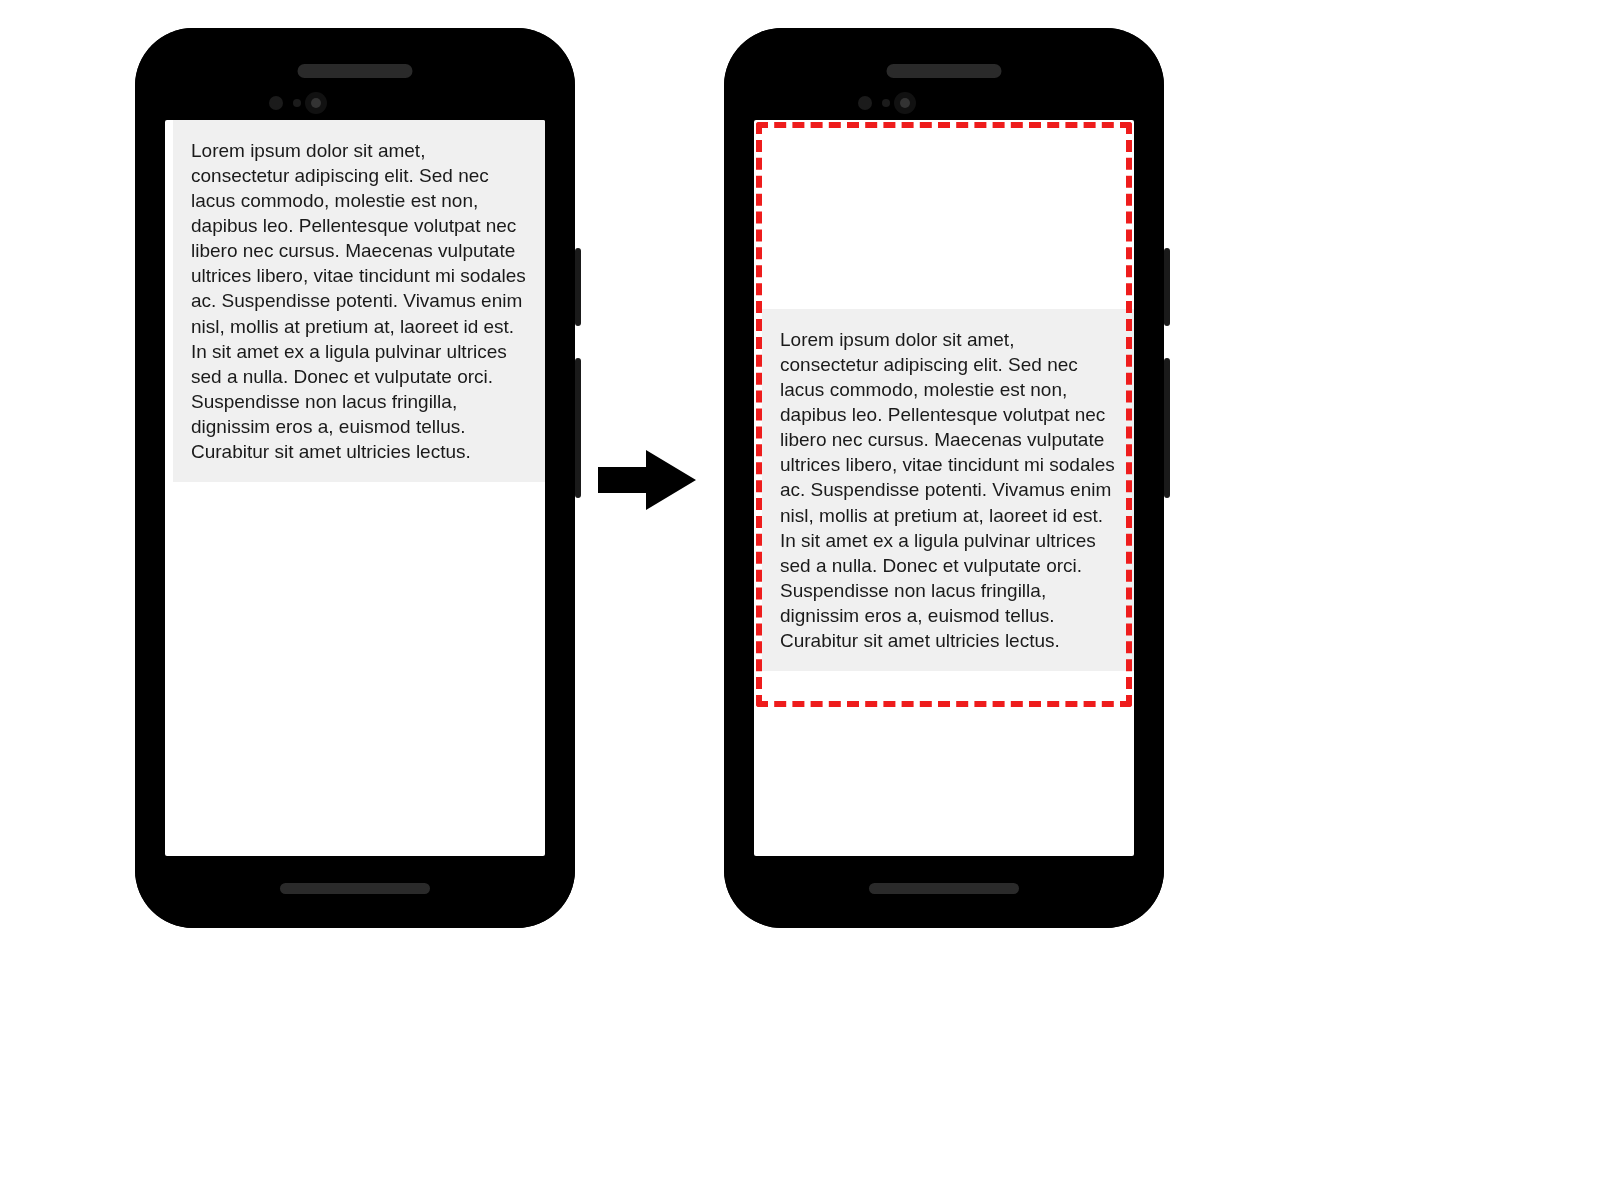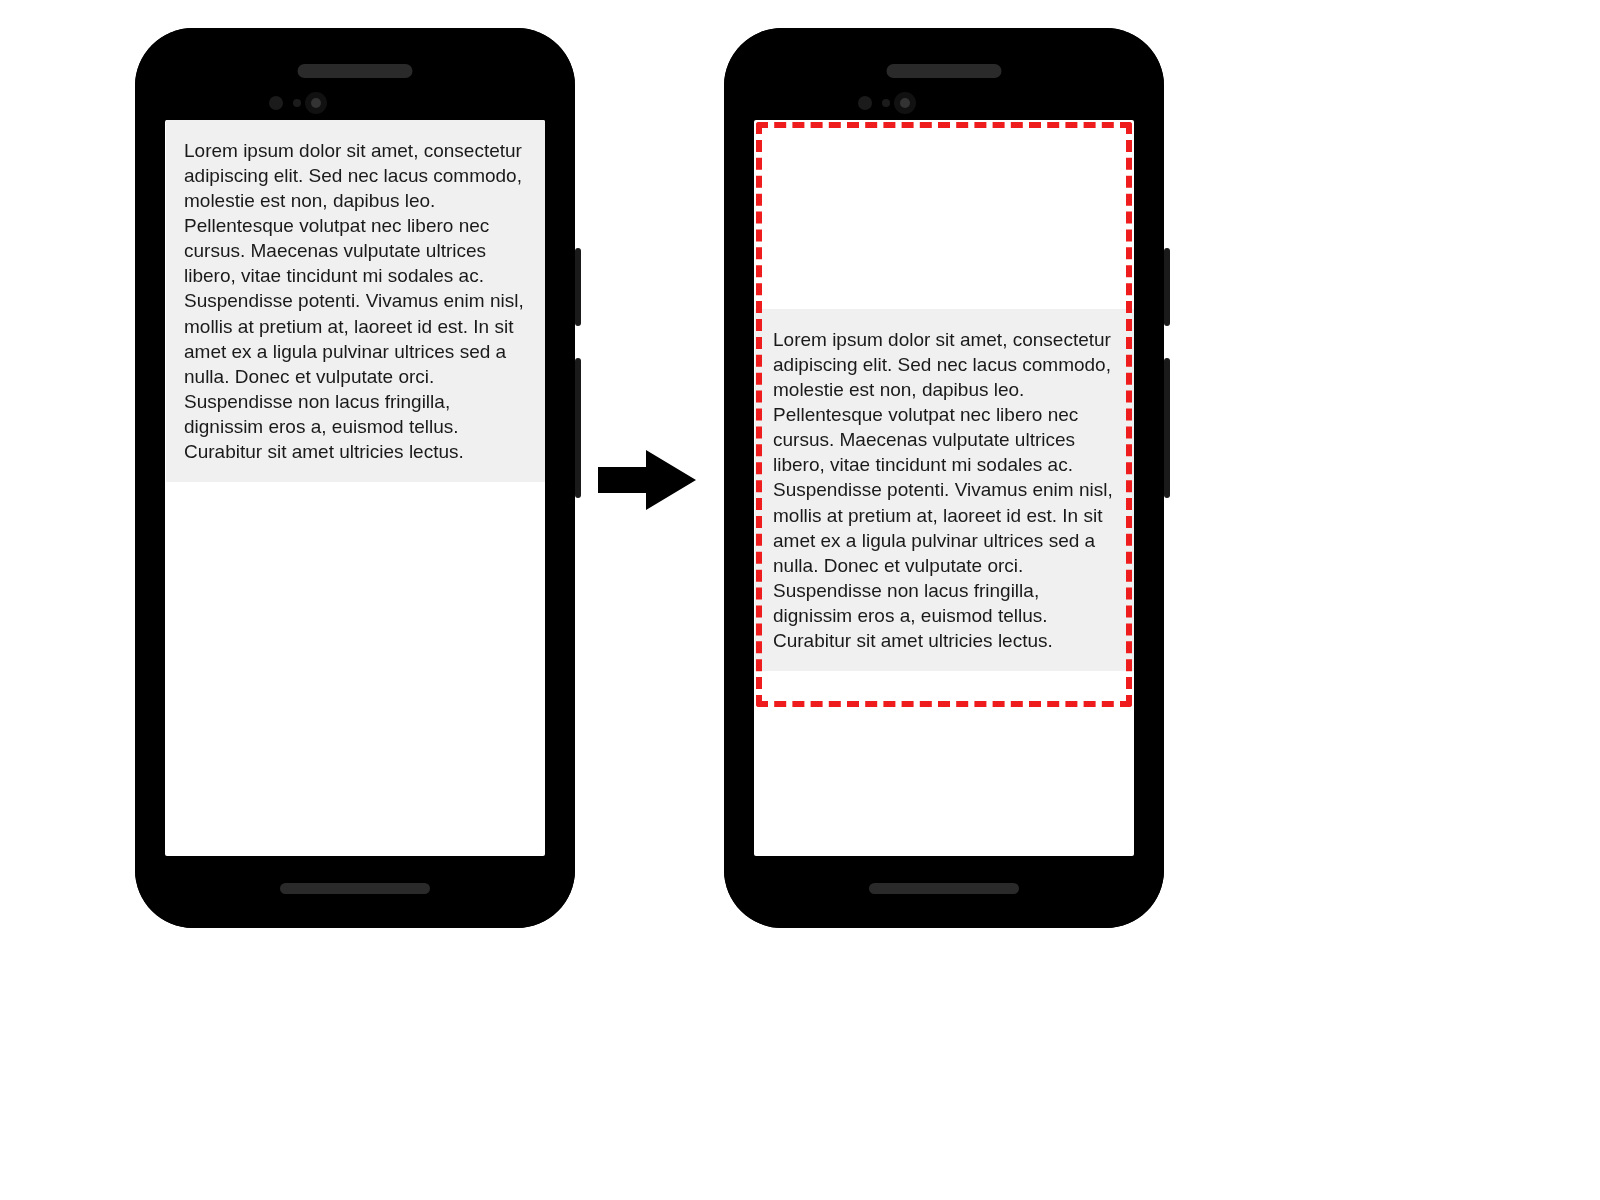--- a/index.html
+++ b/index.html
@@ -67,21 +67,21 @@
   .screen {
     position: absolute;
     top: 82px; left: 20px; right: 20px; bottom: 60px;
     background: #ffffff;
     border-radius: 2px;
     overflow: hidden;
   }
 
   .text-block {
     position: absolute;
-    left: 1px; right: 0;
+    left: 8px; right: 0;
     background: #f0f0f0;
     padding: 18px 18px 18px 18px;
     font-size: 19px;
     line-height: 1.32;
     color: #1a1a1a;
   }
   .text-block.top { top: 0; }
   .text-block.offset { top: 189px; }
 
   .dashed-overlay {

